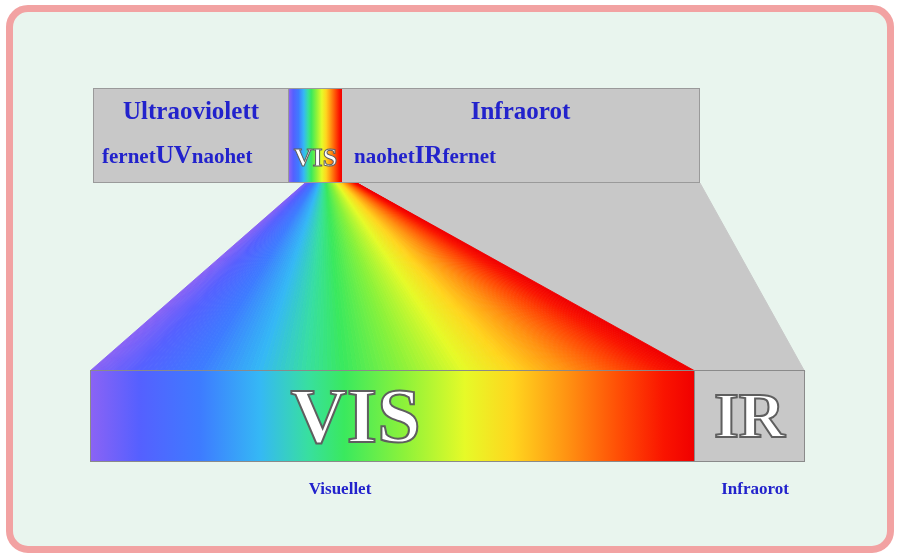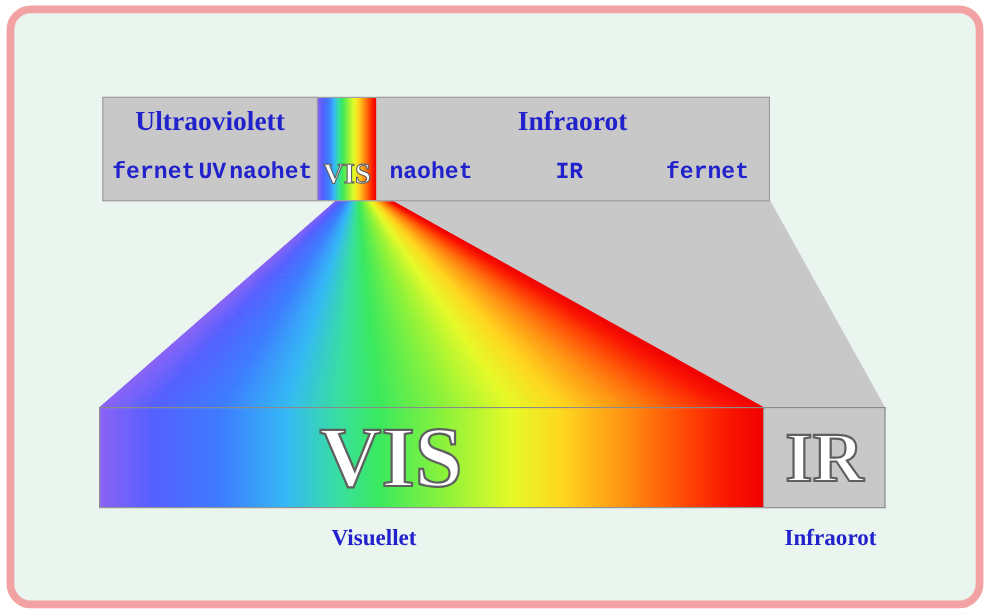--- a/index.html
+++ b/index.html
@@ -34,28 +34,27 @@
   .vis-strip{
     width:53px;position:relative;box-sizing:border-box;
     border-top:1px solid var(--panel-border,#9a9a9a);
     border-bottom:1px solid var(--panel-border,#9a9a9a);
   }
   .section-title{
     margin-top:8px;text-align:center;
     font-size:25px;font-weight:bold;
   }
   .section-row{
-    margin-top:auto;display:flex;justify-content:space-between;
+    margin-top:auto;display:flex;justify-content:flex-start;
     align-items:baseline;padding:0 4px 13px 8px;
     font-weight:bold;
-    font-family:Liberation Mono, monospace;
   }
   .ir-row{padding:0 18px 13px 12px;}
   .small-word{font-size:21px;}
-  .mid-word{font-size:21px;}
+  .mid-word{font-size:25px;}
 
   .vis-strip-label{
     position:absolute;left:0;bottom:9px;width:100%;text-align:center;
     font-size:26px;font-weight:bold;color:#ffffff;
     -webkit-text-stroke:1px var(--stroke,#5f5f5f);
   }
 
   .vis-bar{
     position:absolute;left:90px;top:370px;width:605px;height:92px;
     z-index:2;box-sizing:border-box;
@@ -72,21 +71,21 @@
   .big-label{
     font-weight:bold;color:#ffffff;line-height:1;
     -webkit-text-stroke:2px var(--stroke,#5f5f5f);
   }
   .vis-big{font-size:78px;position:relative;left:-37px;}
   .ir-big{font-size:64px;}
 
   .caption{
     position:absolute;top:475px;z-index:2;
     text-align:center;color:var(--blue,#2222cc);
-    font-size:21px;font-weight:bold;line-height:27px;
+    font-size:17px;font-weight:bold;line-height:27px;
   }
   .vis-caption{left:190px;width:300px;}
   .ir-caption{left:685px;width:140px;}
 </style>
 </head>
 <body>
 
 <div class="frame"></div>
 
 <svg id="fan-svg" viewBox="0 0 900 558" aria-hidden="true">

